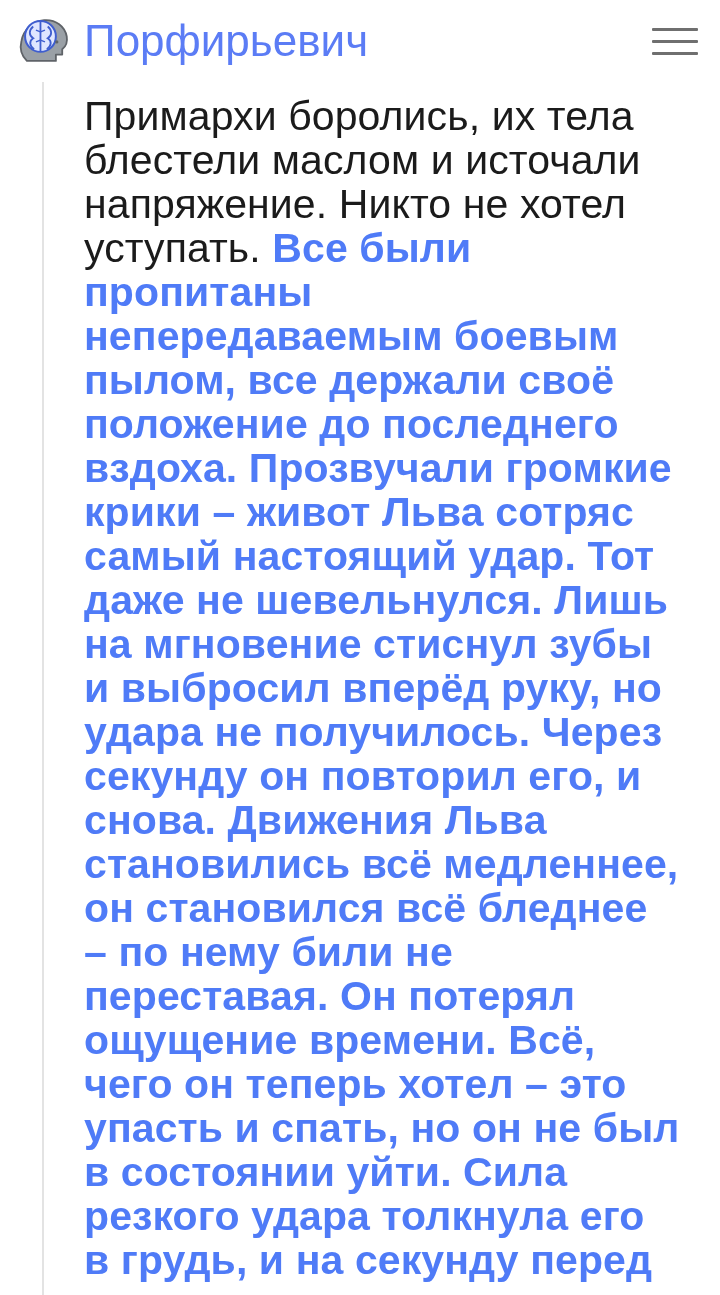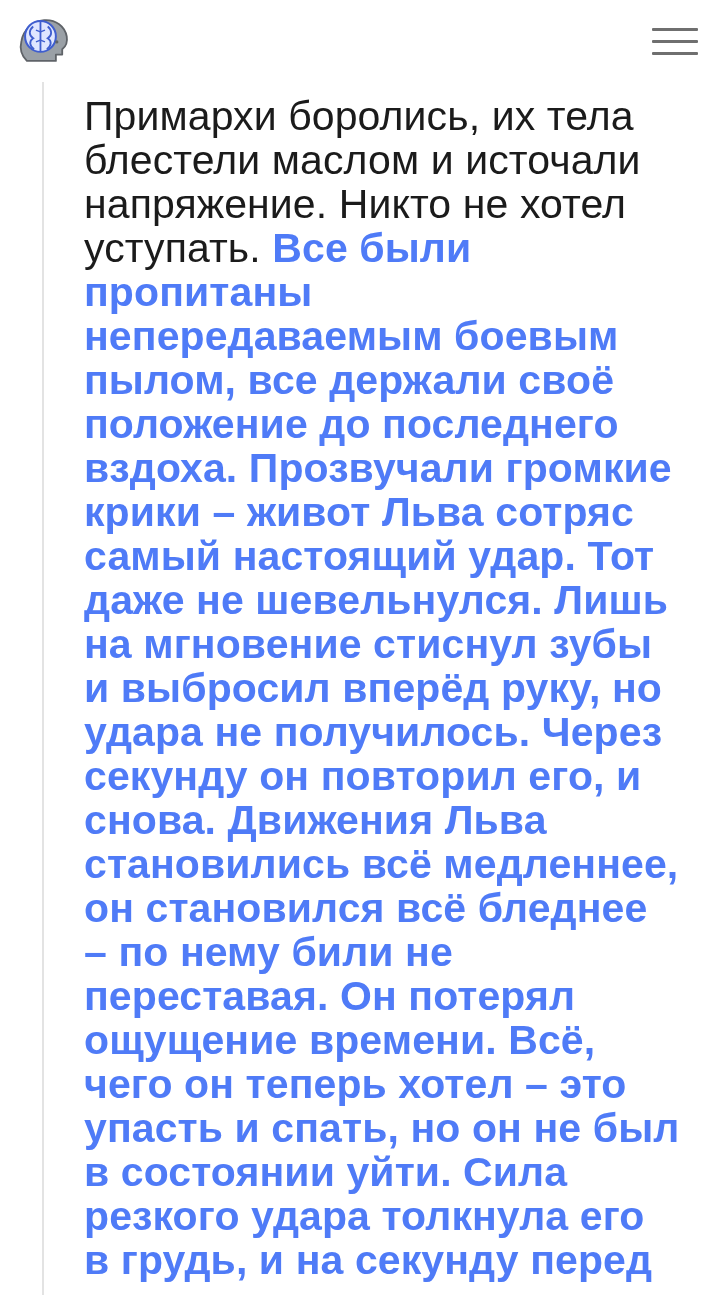--- a/index.html
+++ b/index.html
@@ -109,20 +109,21 @@
   <div class="brand">
     <svg class="logo" viewBox="0 0 64 64" aria-hidden="true">
       <path d="M12 54 C6 48 4 40 6 32 C8 20 18 10 31 9 C44 8 54 16 56 27 C57 33 55 38 51 41 L51 47 L44 47 L44 54 Z" fill="#9aa0a6" stroke="#5f6368" stroke-width="2" stroke-linejoin="round"></path>
       <circle cx="27" cy="27" r="17" fill="#dfe6ff" stroke="#3f5ecf" stroke-width="2.2"></circle>
       <path d="M27 11 L27 44" stroke="#3f5ecf" stroke-width="2"></path>
       <path d="M19 16 C14 20 14 26 19 29 C14 32 15 38 20 41" fill="none" stroke="#3f5ecf" stroke-width="2"></path>
       <path d="M35 16 C40 20 40 26 35 29 C40 32 39 38 34 41" fill="none" stroke="#3f5ecf" stroke-width="2"></path>
       <path d="M22 20 L27 22 M22 33 L27 31 M32 20 L27 22 M32 33 L27 31" stroke="#3f5ecf" stroke-width="1.6"></path>
       <circle cx="45" cy="33" r="1.8" fill="#5f6368"></circle>
     </svg>
+    <div class="brand-title">Порфирьевич</div>
   </div>
   <button class="menu-button" aria-label="menu">
     <span></span>
     <span></span>
     <span></span>
   </button>
 </div>
 
 <div class="content-wrap">
   <div class="left-rule"></div>

